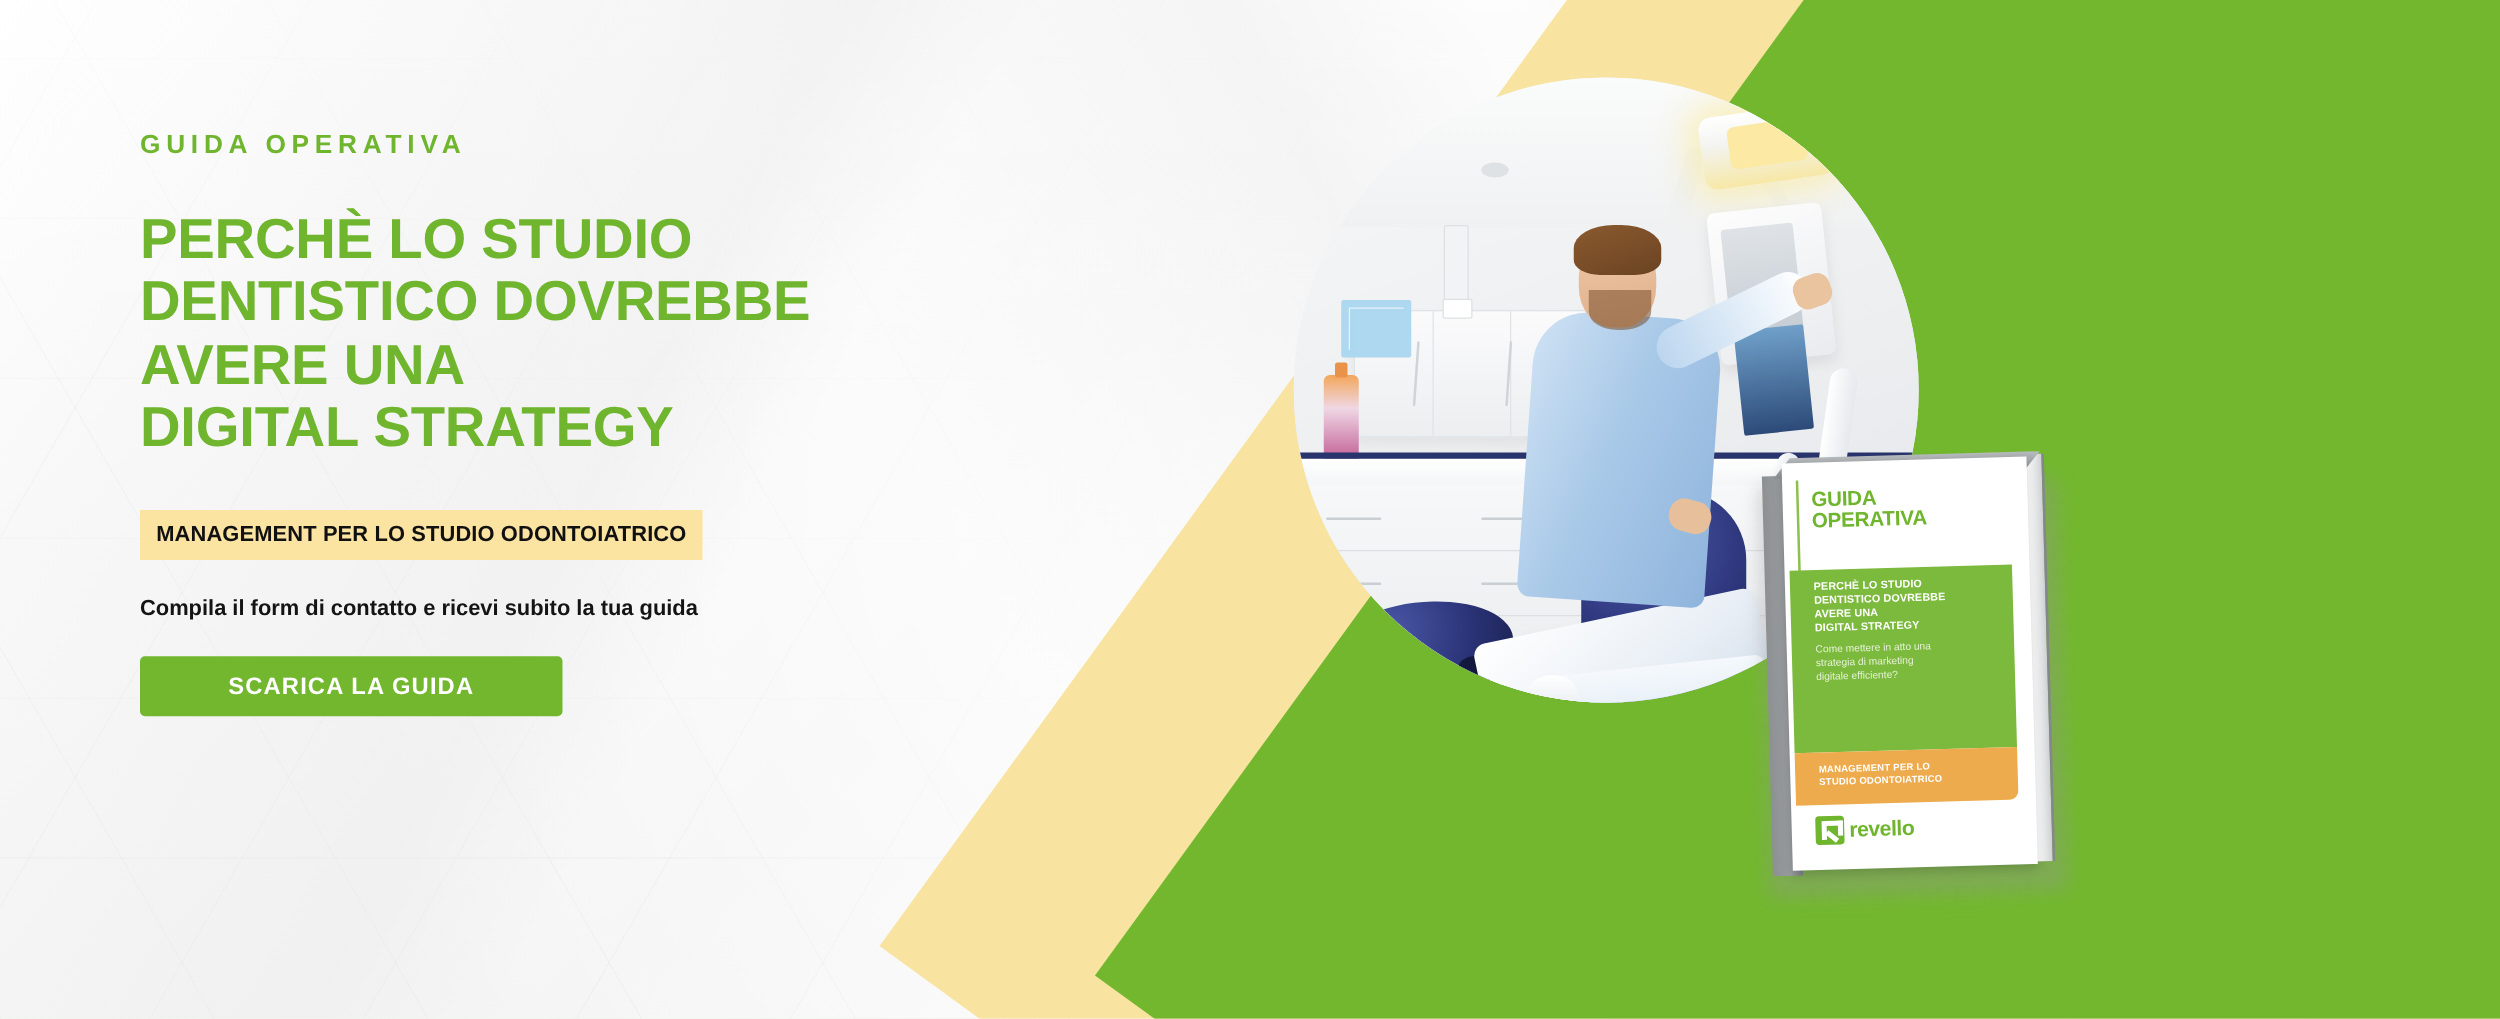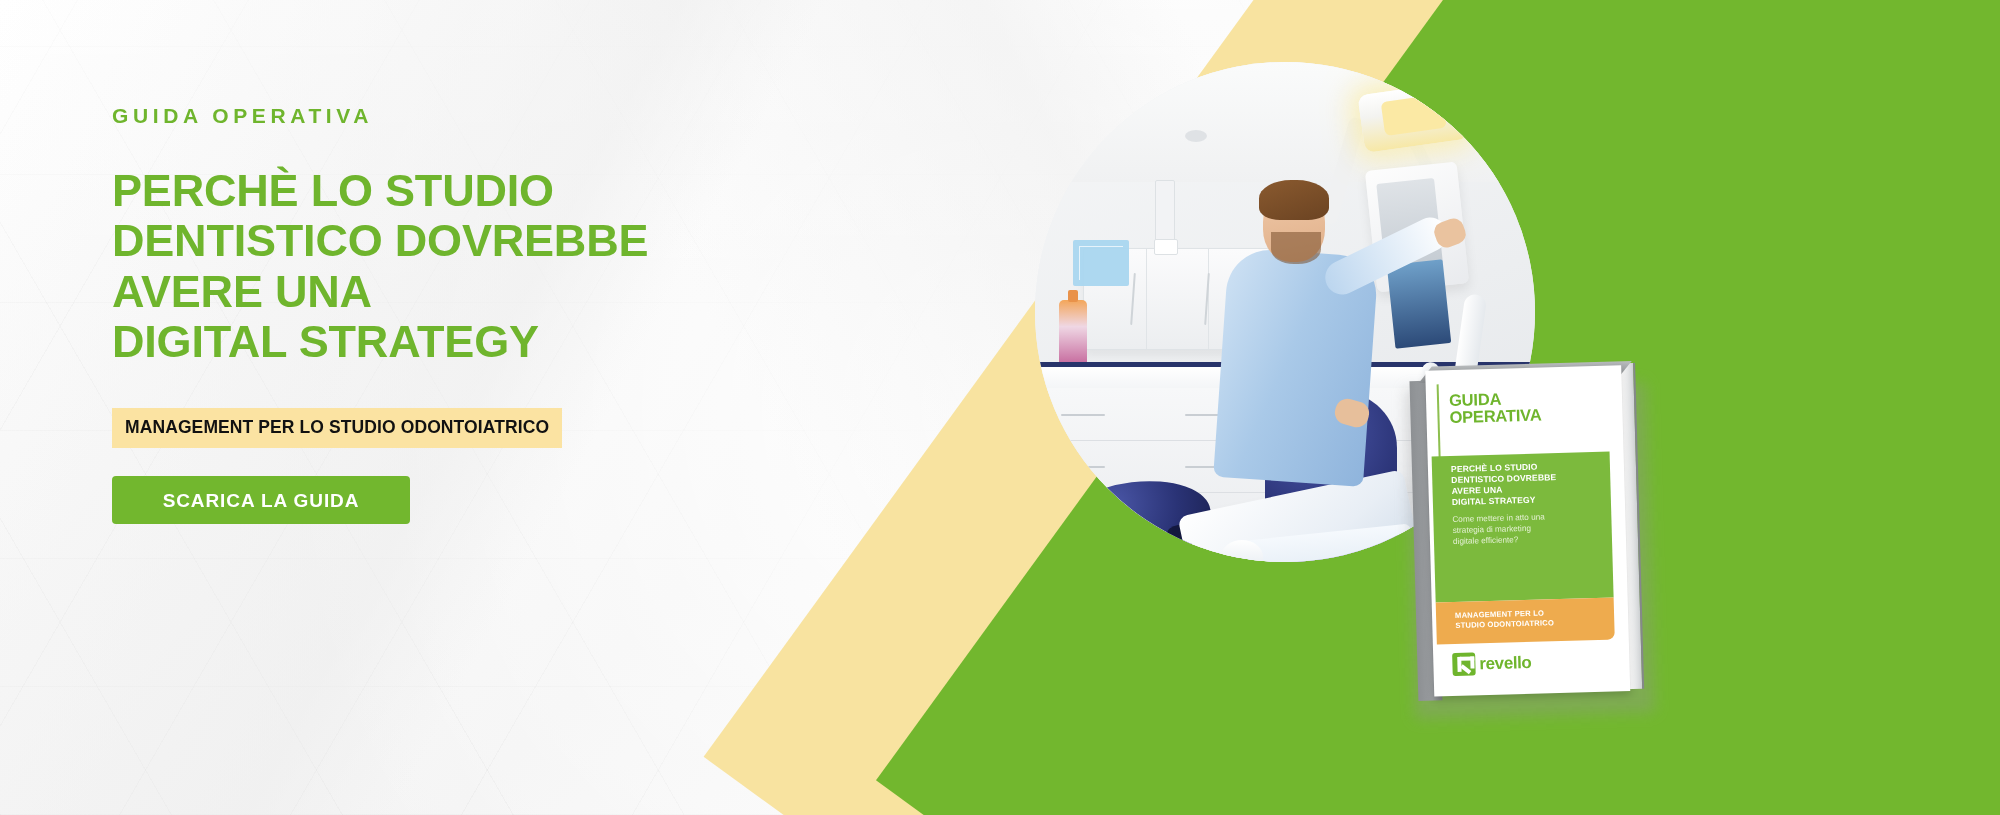--- a/index.html
+++ b/index.html
@@ -197,21 +197,21 @@
   }
   .subbar{
     display:inline-block;margin-top:40px;
     background:#fbe3a2;padding:9px 13px 10px 13px;
     color:#111111;font-size:17.5px;font-weight:bold;letter-spacing:.1px;
   }
   .lead{
     margin:28px 0 0 0;color:#141414;font-size:17.5px;font-weight:bold;
   }
   .cta{
-    display:block;margin-top:28px;width:298px;height:48px;line-height:48px;
+    display:block;margin-top:28px;width:338px;height:48px;line-height:48px;
     background:#72b72e;color:#ffffff;border:none;border-radius:4px;
     font-size:19px;font-weight:bold;letter-spacing:.9px;text-align:center;
     font-family:"Liberation Sans", sans-serif;cursor:pointer;
   }
 </style>
 </head>
 <body>
 
 <div id="banner">
 
@@ -307,16 +307,17 @@
     </div>
   </div>
 
   <div class="copy">
     <p class="eyebrow">GUIDA OPERATIVA</p>
     <h1 class="headline">PERCHÈ LO STUDIO
 DENTISTICO DOVREBBE
 AVERE UNA
 DIGITAL STRATEGY</h1>
     <div class="subbar">MANAGEMENT PER LO STUDIO ODONTOIATRICO</div>
+    <p class="lead">Compila il form di contatto e ricevi subito la tua guida</p>
     <button class="cta">SCARICA LA GUIDA</button>
   </div>
 
 </div>
 
 </body></html>

